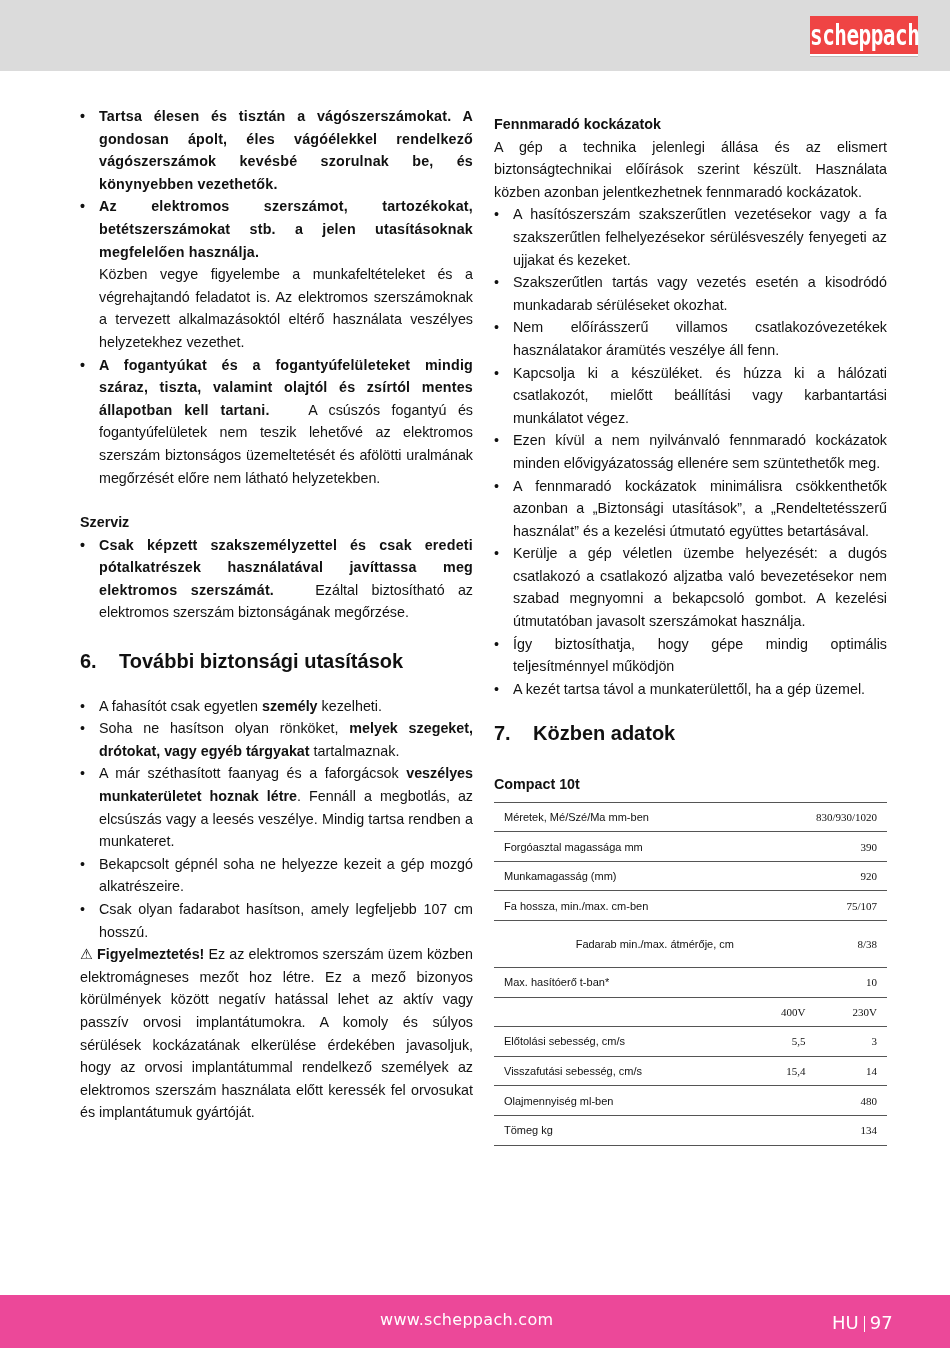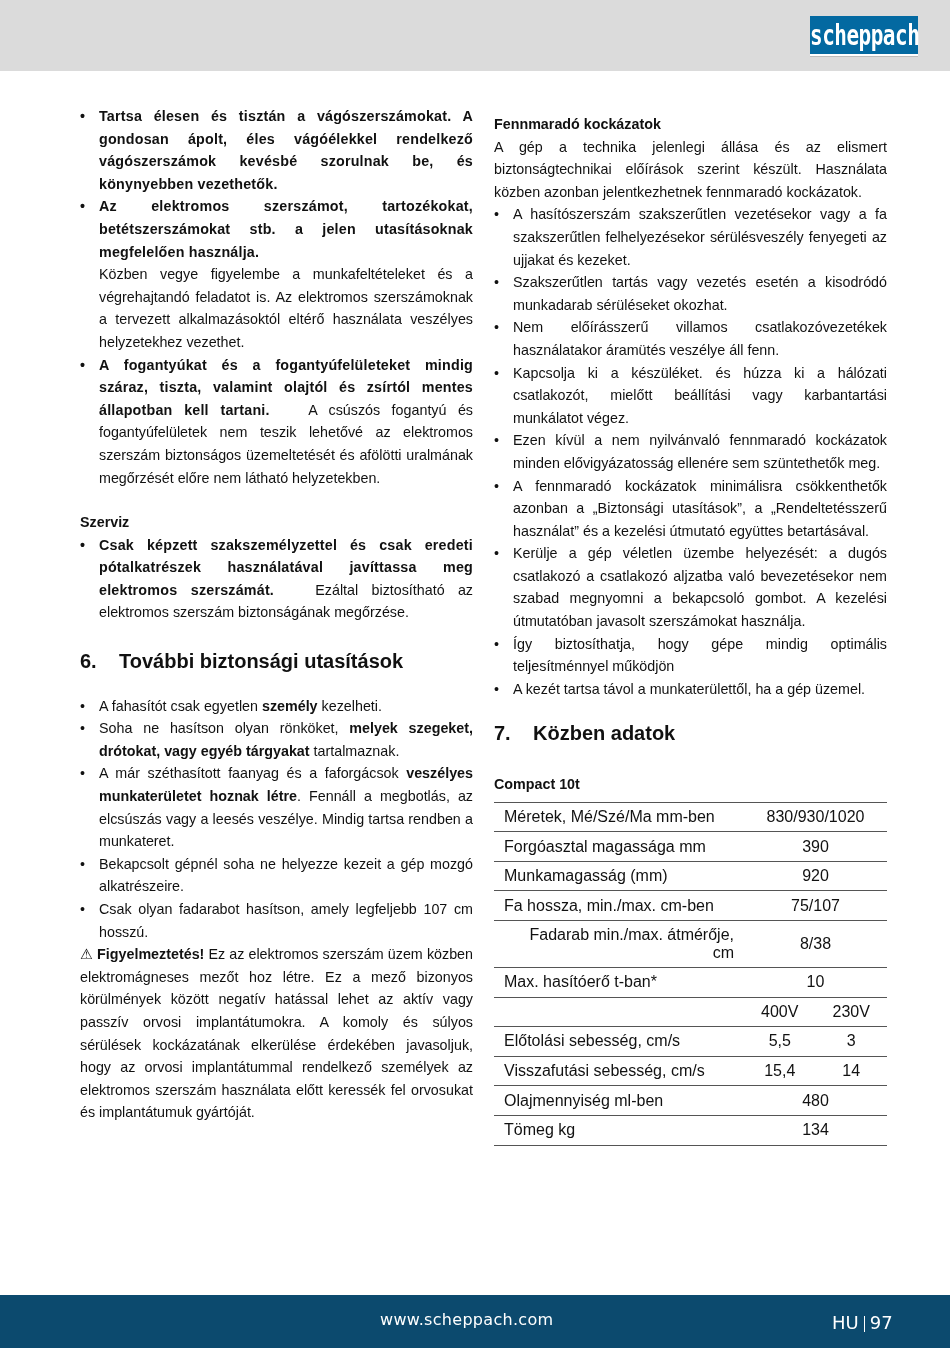--- a/index.html
+++ b/index.html
@@ -1,42 +1,42 @@
 <!DOCTYPE html>
 <html><head>
 <meta charset="utf-8">
 <style>
   * { box-sizing: border-box; margin: 0; padding: 0; }
   html, body { width: 950px; height: 1348px; background: #ffffff; overflow: hidden; }
   body { position: relative; font-family: "Liberation Sans", sans-serif; color: #111; }
   .header { position: absolute; left: 0; top: 0; width: 950px; height: 71px; background: #dbdbdb; }
-  .logo { position: absolute; left: 810px; top: 16px; width: 108px; height: 40px; background: #0369a1; border-bottom: 2px solid #fff; box-shadow: 0 1px 0 #bbb; }
+  .logo { position: absolute; left: 810px; top: 16px; width: 108px; height: 40px; background: #ef4444; border-bottom: 2px solid #fff; box-shadow: 0 1px 0 #bbb; }
   .logo span { display: block; color: #fff; font-family: "DejaVu Sans Mono", monospace; font-weight: bold; font-size: 21px; letter-spacing: -0.5px; text-align: center; line-height: 40px; transform: scaleY(1.35); }
   .col { position: absolute; top: 105px; width: 393px; font-size: 14.3px; line-height: 22.6px; }
   .col.left { left: 80px; }
   .col.right { left: 494px; }
   p, li { text-align: justify; }
   ul { list-style: none; }
   li { position: relative; padding-left: 19px; }
   li::before { content: "•"; position: absolute; left: 0; top: 0; }
   .indent { padding-left: 19px; }
   b { font-weight: bold; }
   .boldlist li { font-weight: bold; letter-spacing: 0.2px; }
   .boldlist li span.n { font-weight: normal; letter-spacing: 0; margin-left: 28px; }
   .subhead { font-weight: bold; font-size: 14.3px; margin-top: 16px; }
   .sec { font-size: 20px; font-weight: bold; margin-top: 26px; margin-bottom: 22px; display: flex; }
   .sec .num { width: 39px; }
   .warn { }
   .table-title { font-weight: bold; text-align: left; margin-top: 28px; margin-bottom: 6px; padding-left: 0; width: 393px; }
-  table { width: 393px; border-collapse: collapse; font-size: 16px; }
+  table { width: 393px; border-collapse: collapse; font-size: 11px; }
   td { border-top: 1px solid #555; padding: 3px 10px 3px 10px; height: 29.6px; vertical-align: middle; line-height: 18px; }
   td.lbl { width: 250px; }
-  td.val { text-align: center; }
+  td.val { text-align: right; font-family: Liberation Serif, serif; }
   tr.last td { border-bottom: 1px solid #555; }
-  .footer { position: absolute; left: 0; top: 1295px; width: 950px; height: 53px; background: #0c4a6e; color: #fff; }
+  .footer { position: absolute; left: 0; top: 1295px; width: 950px; height: 53px; background: #ec4899; color: #fff; }
   .footer .url { position: absolute; left: 380px; top: 15px; font-family: "DejaVu Sans", sans-serif; font-size: 16px; letter-spacing: 0.3px; }
   .footer .pg { position: absolute; left: 832px; top: 17px; font-family: "DejaVu Sans", sans-serif; font-size: 18px; }
   .footer .pg .bar { display: inline-block; width: 1px; height: 16px; background: #fff; margin: 0 5px; vertical-align: -3px; }
 </style>
 </head>
 <body>
 
 <div class="header">
   <div class="logo">
     <span>scheppach</span>

